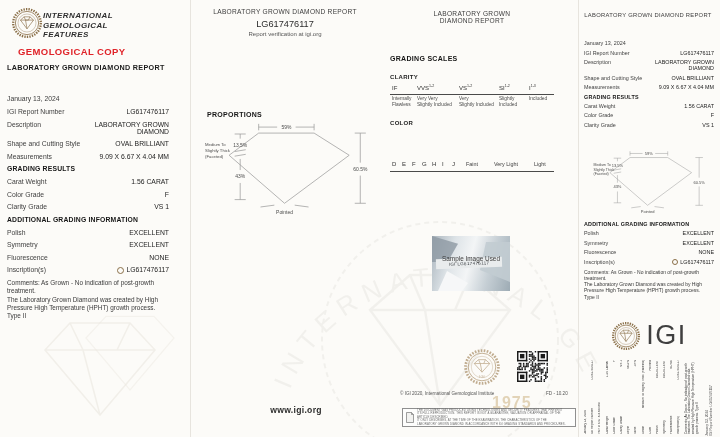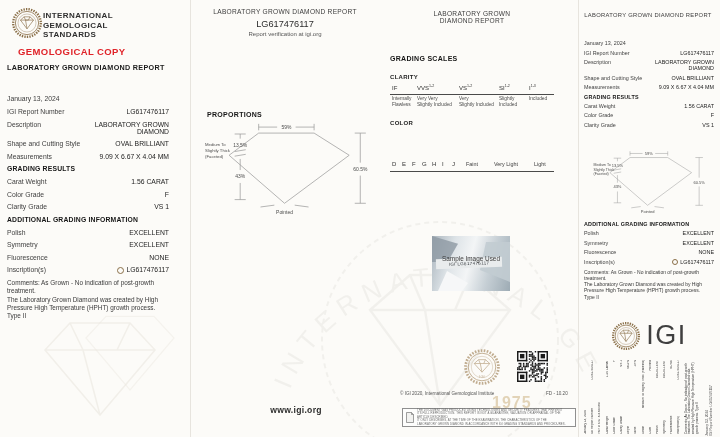--- a/index.html
+++ b/index.html
@@ -2,21 +2,21 @@
 <html><head>
 <meta charset="utf-8">
 <style>
   html,body{margin:0;padding:0;background:#e9e7e2;overflow:hidden;}
   .cert{position:relative;width:720px;height:437px;background:#fcfbf8;
         font-family:"Liberation Sans",sans-serif;color:#333;overflow:hidden;}
   .abs{position:absolute;}
   .fold{position:absolute;top:0;bottom:0;width:1px;background:#e7e4de;}
   
   .logo-seal{color:#8a6f48;}
-  .inst-name{font-size:8px;font-weight:bold;color:#2f2f2f;line-height:9.5px;letter-spacing:.4px;}
+  .inst-name{font-size:8px;font-weight:bold;color:#2f2f2f;line-height:9.5px;letter-spacing:.4px;font-style:italic;}
   .ecopy{font-size:9.5px;font-weight:bold;color:#e02329;letter-spacing:.4px;}
   .panel-title{font-size:7.2px;font-weight:bold;color:#1c1c1c;letter-spacing:.3px;}
   .rows{width:162px;font-size:6.8px;}
   .date{color:#3d3d3d;margin-bottom:6px;}
   .row{display:flex;justify-content:space-between;align-items:flex-start;margin-bottom:5.5px;}
   .lbl{color:#3f3f3f;}
   .val{color:#222;text-align:right;max-width:84px;}
   .sechead{font-weight:bold;color:#161616;margin:2px 0 6px 0;letter-spacing:.2px;}
   .comments{font-size:6.4px;line-height:8.2px;color:#3a3a3a;margin-top:1px;}
   .mini-seal{display:inline-block;width:5px;height:5px;border:1px solid #8a6f48;border-radius:50%;
@@ -107,21 +107,21 @@
 
   <svg class="abs logo-seal" style="left:11px;top:7px;" width="32" height="32" viewBox="0 0 44 44">
     <circle cx="22" cy="22" r="19" fill="none" stroke="currentColor" stroke-width="3.2" stroke-dasharray="1.9 1.6"></circle>
     <circle cx="22" cy="22" r="16" fill="none" stroke="currentColor" stroke-width="1.1"></circle>
     <circle cx="22" cy="22" r="12.4" fill="none" stroke="currentColor" stroke-width=".5"></circle>
     <path d="M13 18 L18 13.5 L26 13.5 L31 18 L22 30 Z M13 18 L31 18 M18 13.5 L20 18 L22 30 M26 13.5 L24 18 M20 18 L24 18" fill="none" stroke="currentColor" stroke-width=".9"></path>
   </svg>
   <div class="abs inst-name" style="left:43px;top:11px;">
     <div>INTERNATIONAL</div>
     <div>GEMOLOGICAL</div>
-    <div>STANDARDS</div>
+    <div>FEATURES</div>
   </div>
   <div class="abs ecopy" style="left:18px;top:46px;">GEMOLOGICAL COPY</div>
   <div class="abs panel-title" style="left:7px;top:63px;">LABORATORY GROWN DIAMOND REPORT</div>
 
   <div class="abs rows" style="left:7px;top:95px;">
     <div class="date">January 13, 2024</div>
     <div class="row">
       <span class="lbl">IGI Report Number</span>
       <span class="val">LG617476117</span>
     </div>

